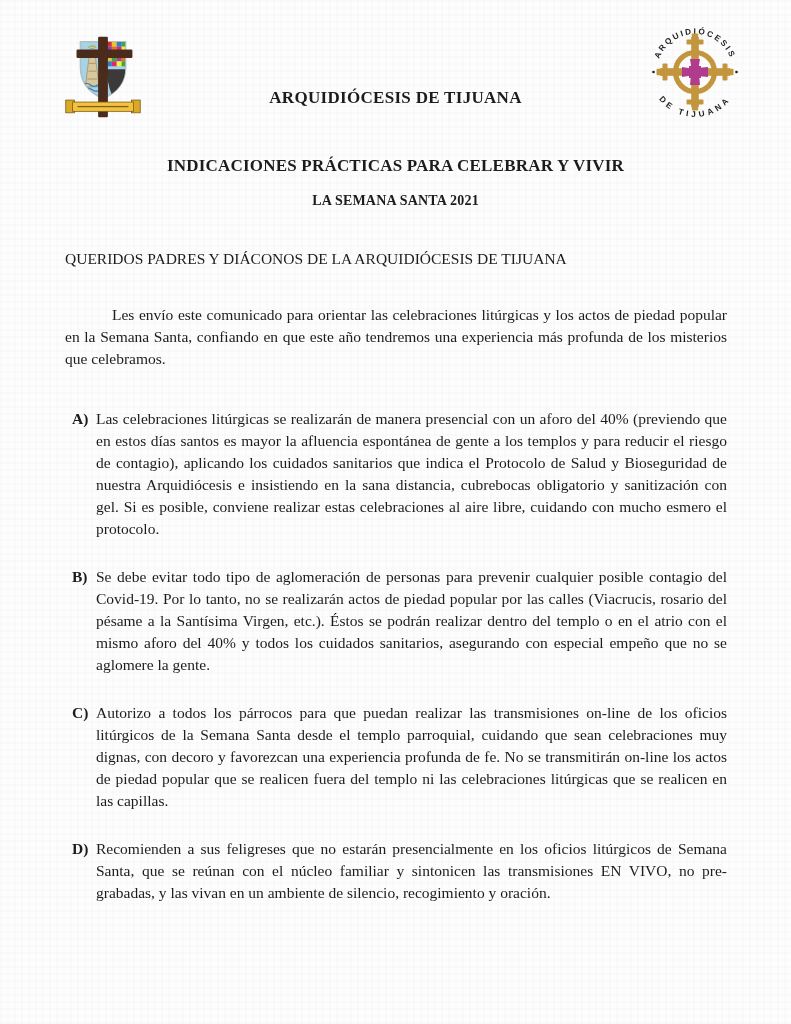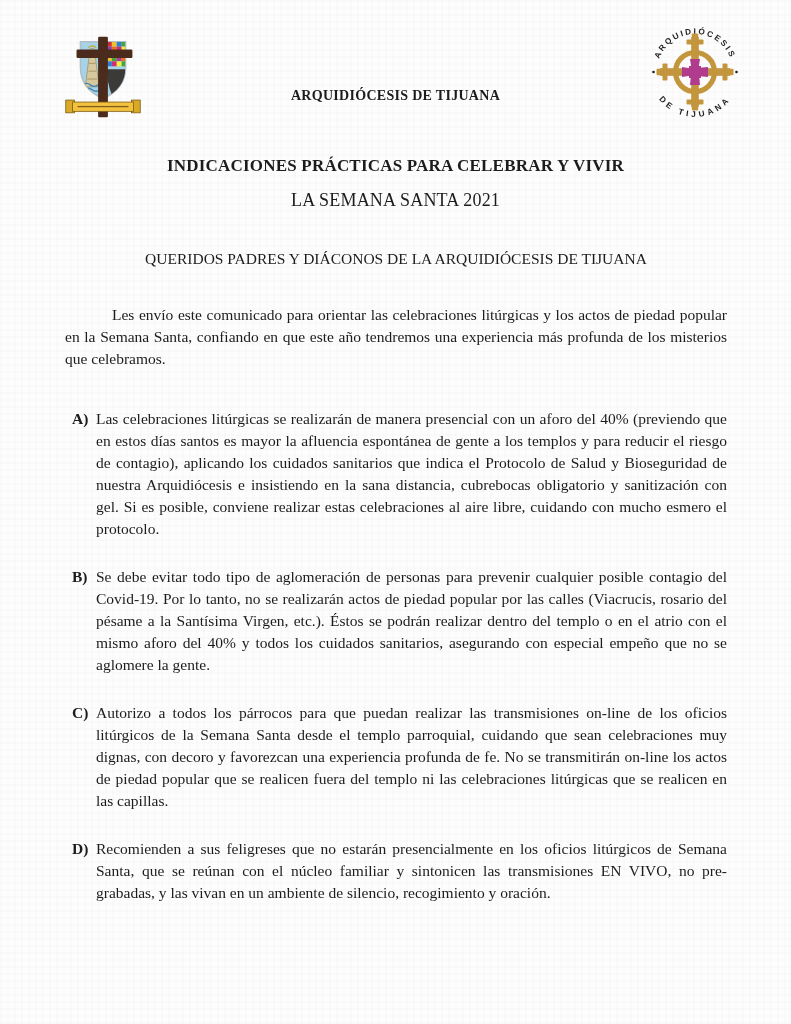--- a/index.html
+++ b/index.html
@@ -11,25 +11,25 @@
       repeating-linear-gradient(0deg, rgba(0,0,0,0.012) 0 2px, rgba(255,255,255,0) 2px 7px),
       repeating-linear-gradient(90deg, rgba(0,0,0,0.012) 0 2px, rgba(255,255,255,0) 2px 7px);
     font-family:"Liberation Serif", serif;
     color:#1c1c1c;
   }
   .header { position:relative; height:140px; }
   .crest { position:absolute; left:54px; top:26px; width:98px; height:106px; }
   .seal  { position:absolute; right:46px; top:22px; width:100px; height:100px; }
   .org-title {
     position:absolute; left:0; right:0; top:88px; text-align:center;
-    font-weight:bold; font-size:14px; letter-spacing:0.3px;
+    font-weight:bold; font-size:17px; letter-spacing:0.3px;
   }
   .h-line1 { text-align:center; font-weight:bold; font-size:17px; line-height:23px; margin-top:14px; letter-spacing:0.2px; }
-  .h-line2 { text-align:center; font-weight:normal; font-size:18px; line-height:23px; margin-top:12px; letter-spacing:0.2px; }
-  .salutation { margin:36px 64px 0 65px; font-size:15.5px; line-height:22px;text-align:center; }
+  .h-line2 { text-align:center; font-weight:bold; font-size:14px; line-height:23px; margin-top:12px; letter-spacing:0.2px; }
+  .salutation { margin:36px 64px 0 65px; font-size:15.5px; line-height:22px; }
   .intro {
     margin:34px 64px 12px 65px; font-size:15.5px; line-height:22px;
     text-align:justify; text-indent:47px;
   }
   .items { margin:38px 64px 0 72px; }
   .item {
     position:relative; padding-left:24px; font-size:15.5px; line-height:22px;
     text-align:justify; margin-bottom:26px;
   }
   .item .label { position:absolute; left:0; top:0; font-weight:bold; }

